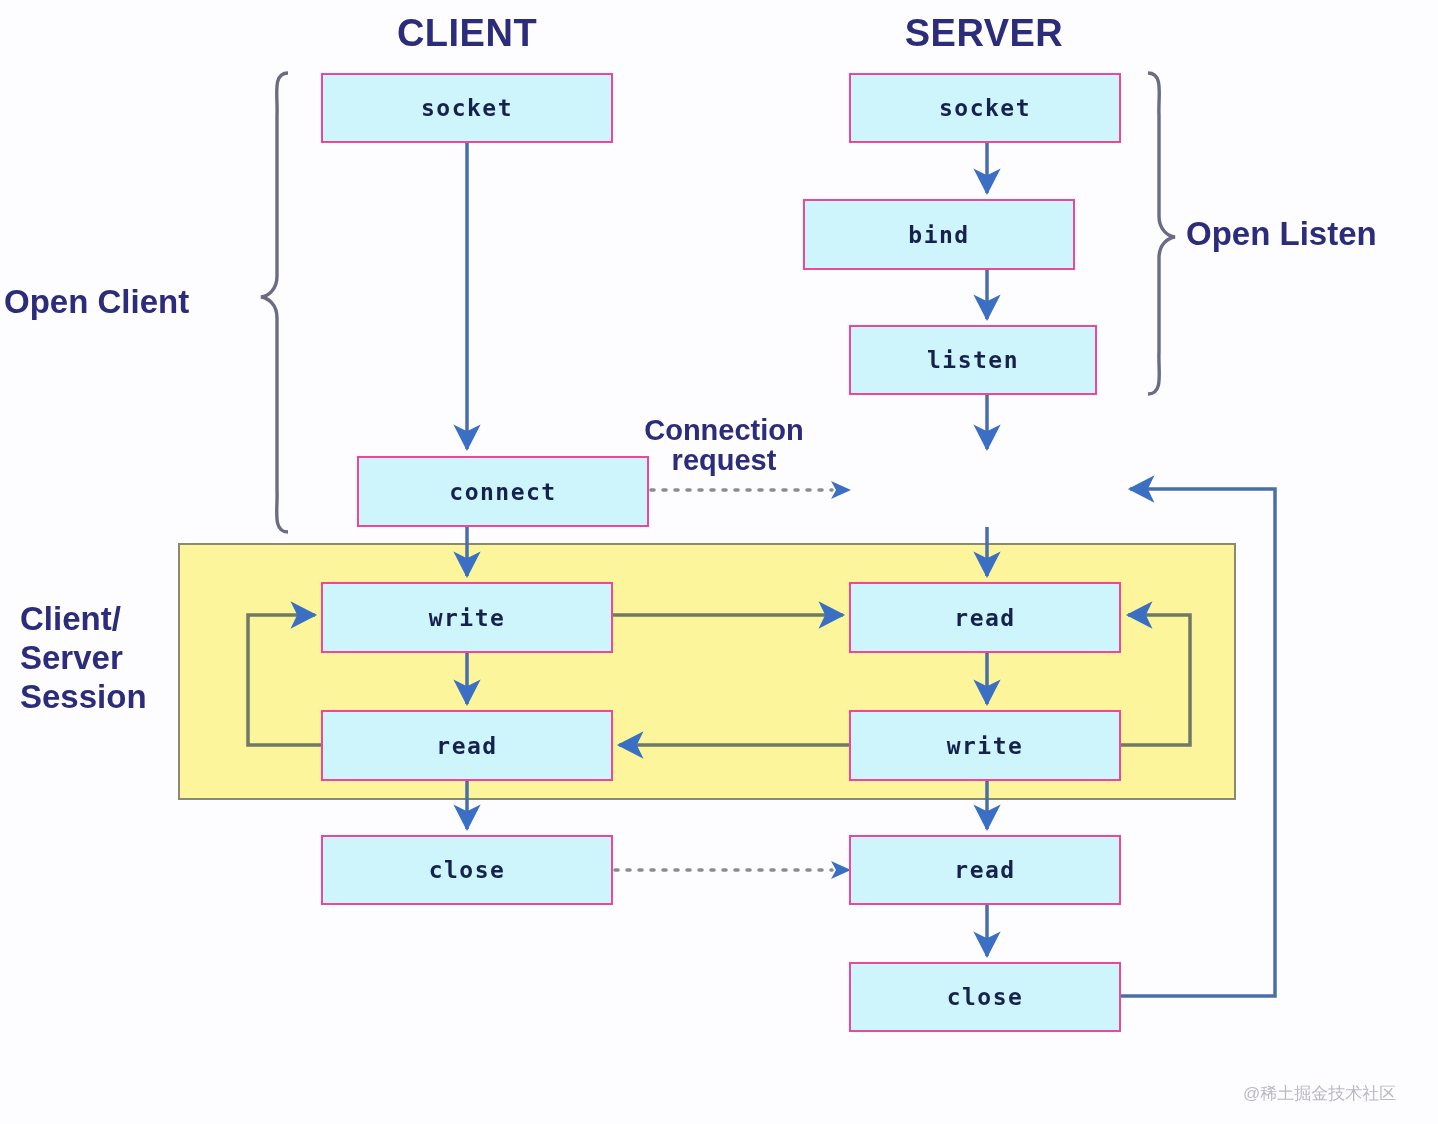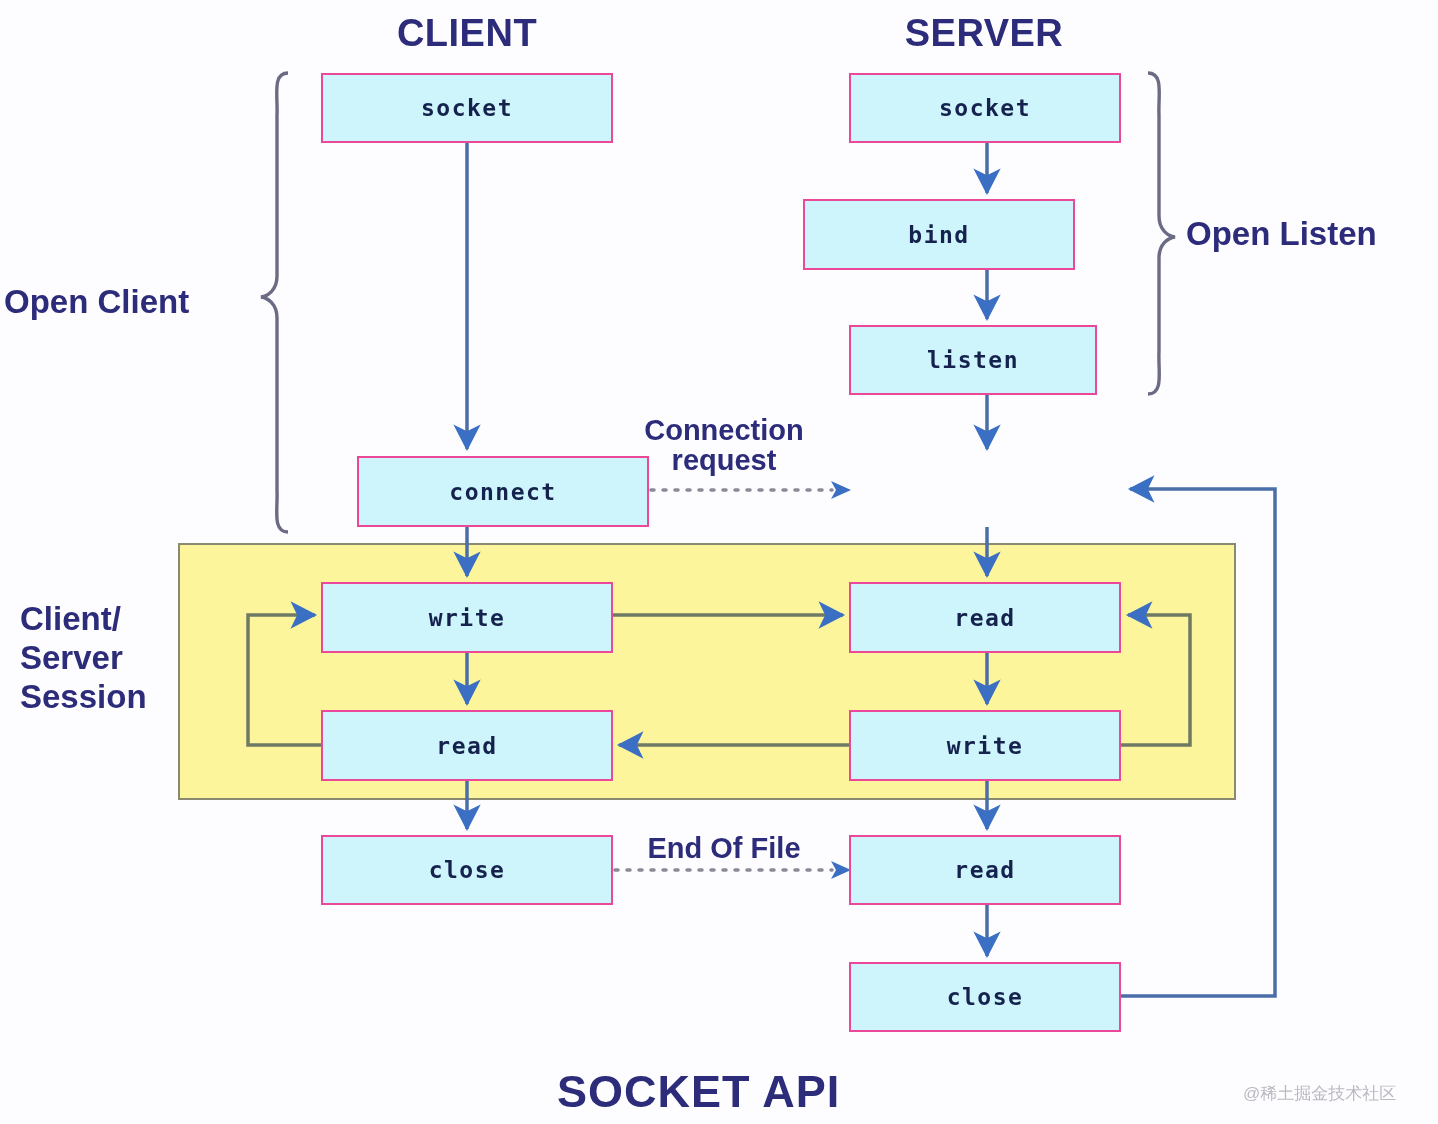--- a/index.html
+++ b/index.html
@@ -221,19 +221,17 @@
 
   <div class="side-label" style="left:1186px; top:215px;">Open Listen</div>
 
   <div class="side-label" style="left:20px; top:600px;">Client/
 Server
 Session</div>
 
   <div class="edge-label" style="left:608px; top:415px; width:232px;">Connection
 request</div>
 
-  <div class="edge-label" style="left:608px; top:833px; width:232px;">End Of File</div>
-
-  <div class="diagram-title" style="left:557px; top:1066px;">SOCKET API</div>
+
 
   <div class="watermark" style="left:1243px; top:1082px;">@稀土掘金技术社区</div>
 
 </div>
 
 </body></html>

